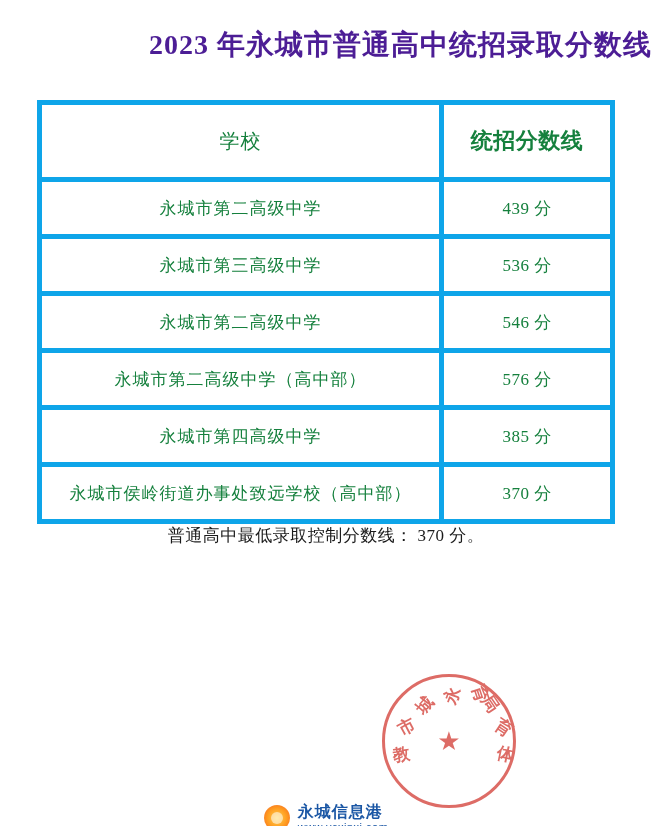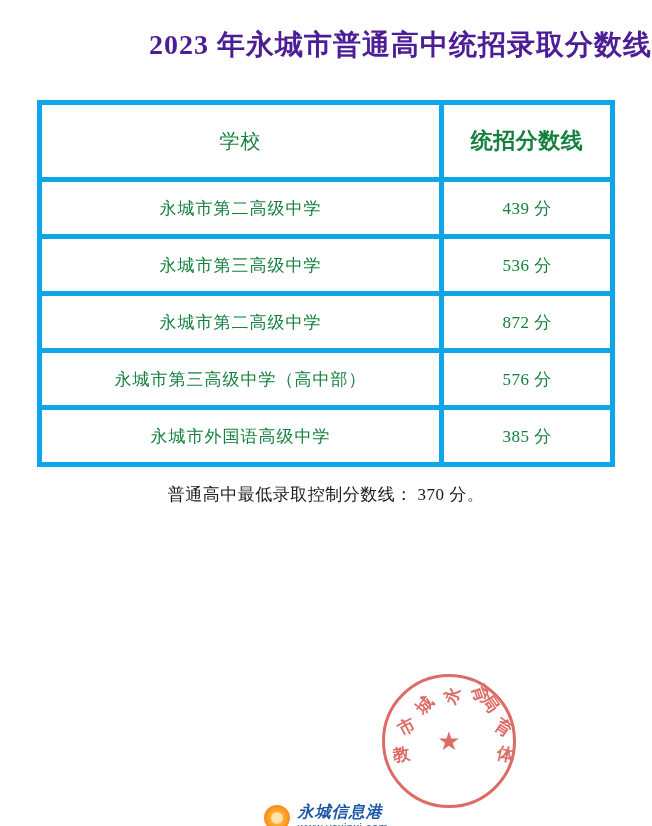--- a/index.html
+++ b/index.html
@@ -70,21 +70,20 @@
     width: 72%;
     letter-spacing: 1px;
   }
   td.col-score {
     width: 28%;
     letter-spacing: 0.5px;
   }
   .note {
     text-align: center;
     font-size: 17px;
-    margin-top: 16px;
     letter-spacing: 0.5px;
     color: #1a1a1a;
   }
   .signature {
     position: absolute;
     right: 78px;
     top: 700px;
     text-align: center;
     font-size: 17px;
     line-height: 1.9;
@@ -161,21 +160,20 @@
     display: flex;
     flex-direction: column;
     line-height: 1.15;
   }
   .wm-title {
     font-size: 16px;
     font-weight: bold;
     color: #1b57a5;
     letter-spacing: 1px;
     font-family: "Liberation Sans", sans-serif;
-    font-style: italic;
   }
   .wm-url {
     font-size: 11px;
     color: #1b57a5;
     letter-spacing: 0.5px;
     font-family: "Liberation Sans", sans-serif;
   }
 </style>
 </head>
 <body>
@@ -196,29 +194,33 @@
         <tr>
           <td class="col-school">永城市第二高级中学</td>
           <td class="col-score">439 分</td>
         </tr>
         <tr>
           <td class="col-school">永城市第三高级中学</td>
           <td class="col-score">536 分</td>
         </tr>
         <tr>
           <td class="col-school">永城市第二高级中学</td>
-          <td class="col-score">872 分</td>
-        </tr>
-        <tr>
-          <td class="col-school">永城市第三高级中学（高中部）</td>
+          <td class="col-score">546 分</td>
+        </tr>
+        <tr>
+          <td class="col-school">永城市第二高级中学（高中部）</td>
           <td class="col-score">576 分</td>
         </tr>
         <tr>
-          <td class="col-school">永城市外国语高级中学</td>
+          <td class="col-school">永城市第四高级中学</td>
           <td class="col-score">385 分</td>
+        </tr>
+        <tr>
+          <td class="col-school">永城市侯岭街道办事处致远学校（高中部）</td>
+          <td class="col-score">370 分</td>
         </tr>
       </tbody>
     </table>
   </div>
 
   <div class="note">普通高中最低录取控制分数线： 370 分。</div>
 
   <div class="seal">
     <div class="seal-star">★</div>
     <div class="seal-text">

